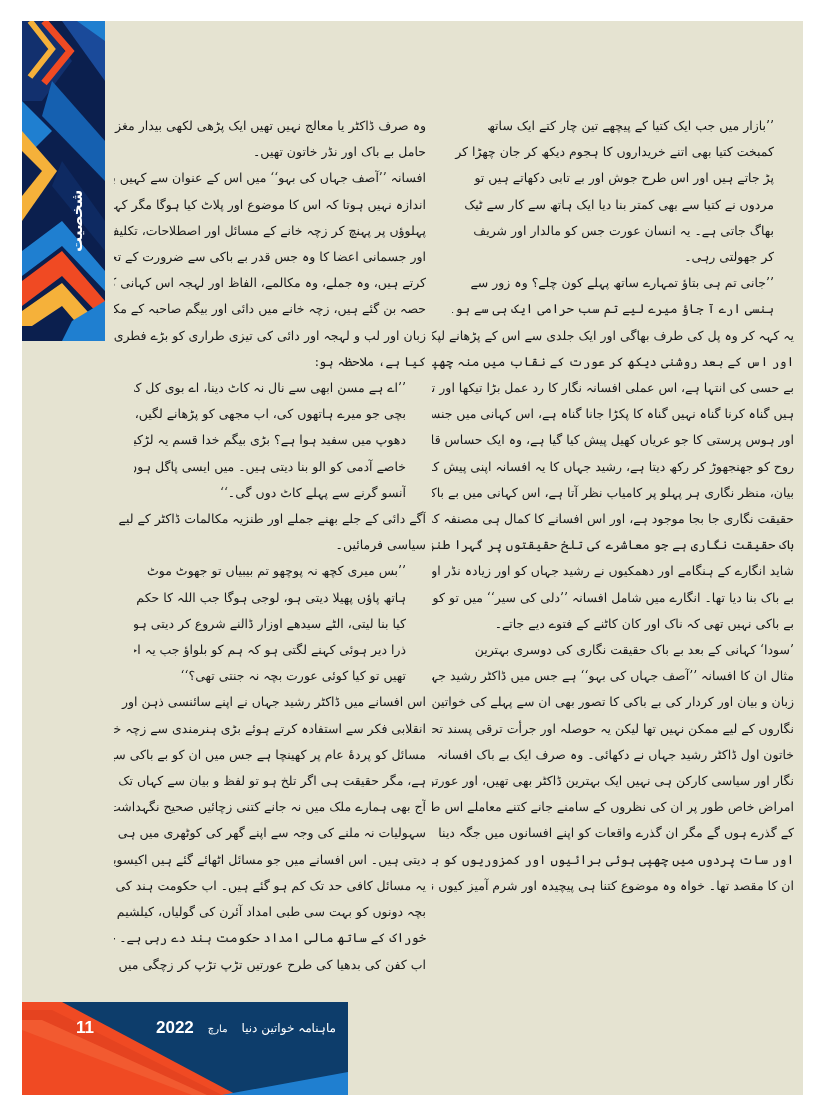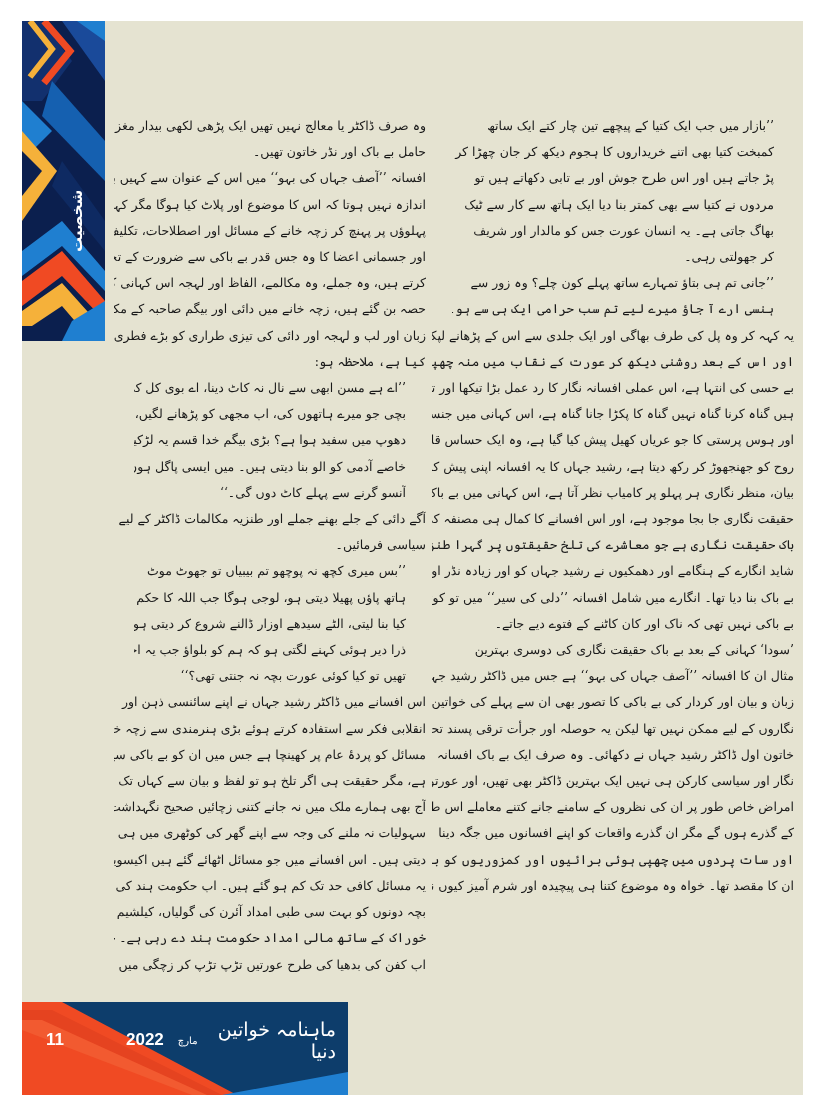--- a/index.html
+++ b/index.html
@@ -33,21 +33,21 @@
   .col .line { display: block; white-space: nowrap; overflow: hidden; }
   .footer {
     position: absolute; left: 0; top: 981px; width: 326px; height: 93px; overflow: hidden;
     background: #0d3d6b;
   }
   .footer svg { position: absolute; left: 0; top: 0; }
   .footer-text {
     position: absolute; top: 16px; right: 12px; color: #ffffff; display: flex; align-items: center;
     gap: 14px; direction: rtl; font-size: 14px;
   }
-  .footer-text .mag { font-family: "DejaVu Serif", serif; font-size: 19px; }
+  .footer-text .mag { font-family: "DejaVu Serif", serif; font-size: 12px; }
   .footer-text .month { font-family: "DejaVu Serif", serif; font-size: 10px; }
   .footer-text .num { font-family: "Liberation Sans", sans-serif; font-weight: bold; font-size: 17px; direction: ltr; margin-left: 24px; }
   .footer-text .page-num { margin-right: 24px; }
 </style>
 </head>
 <body>
 
 <div class="page">
 
   <div class="side-strip">

